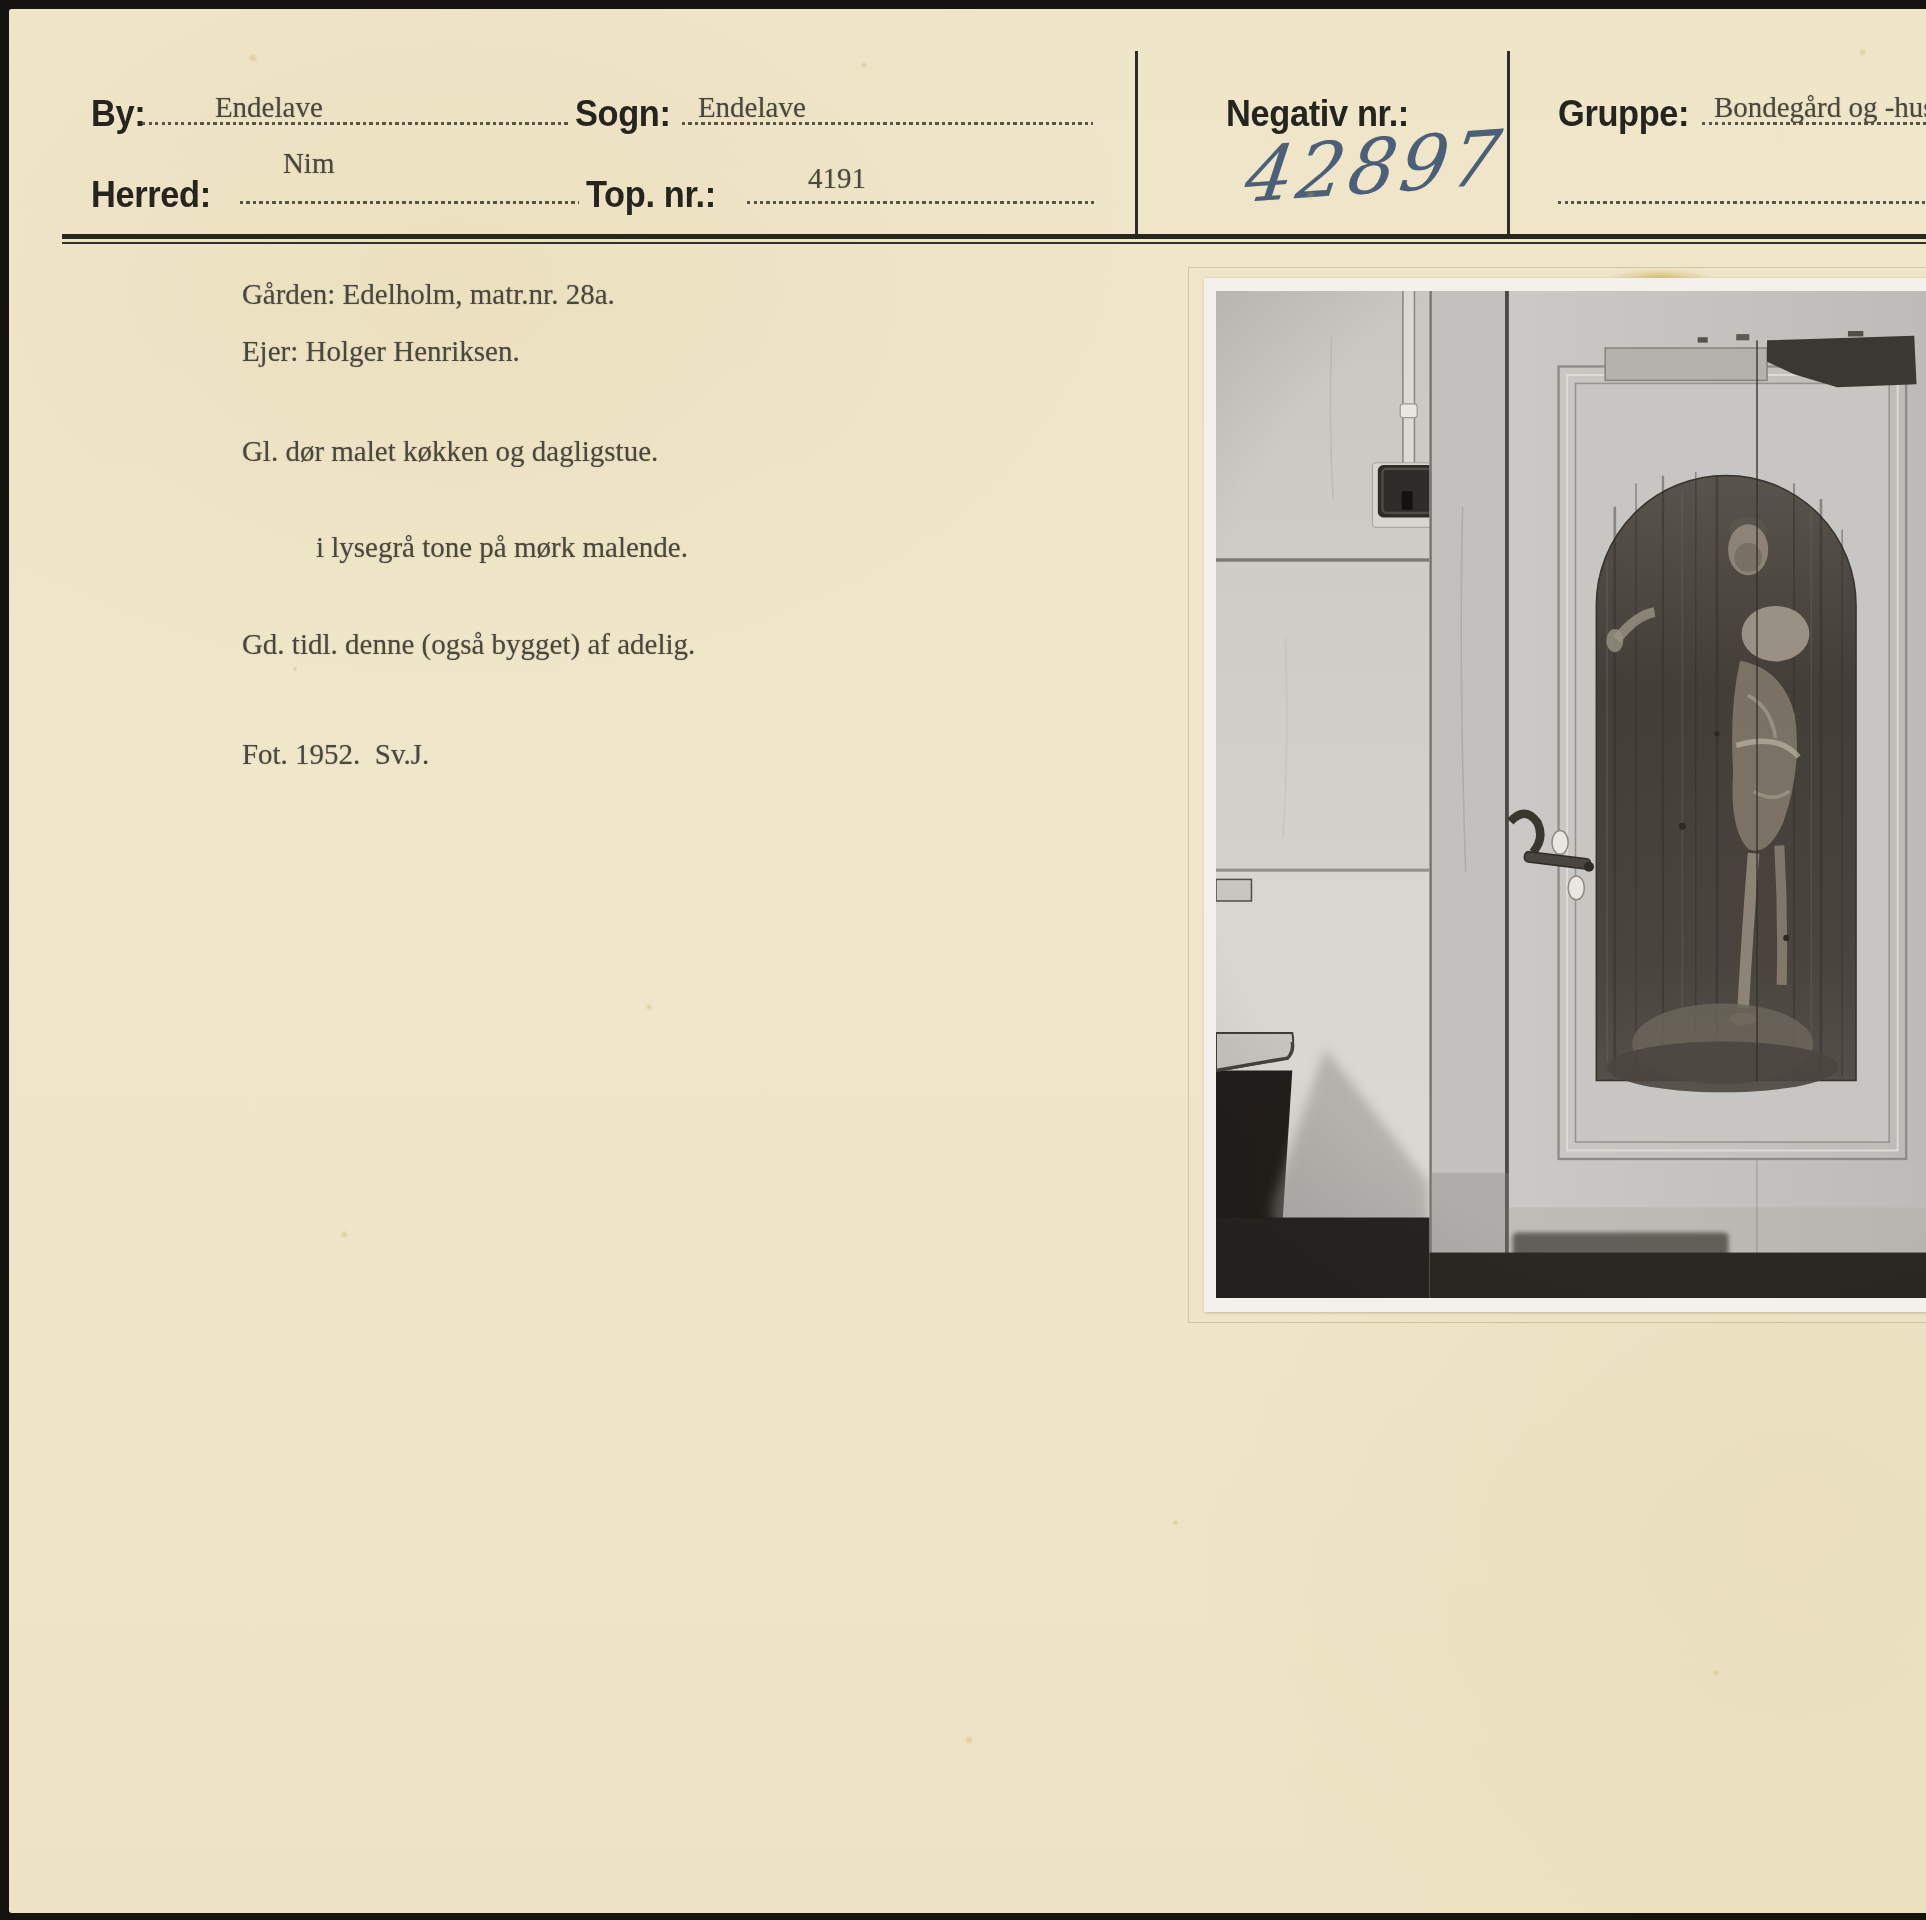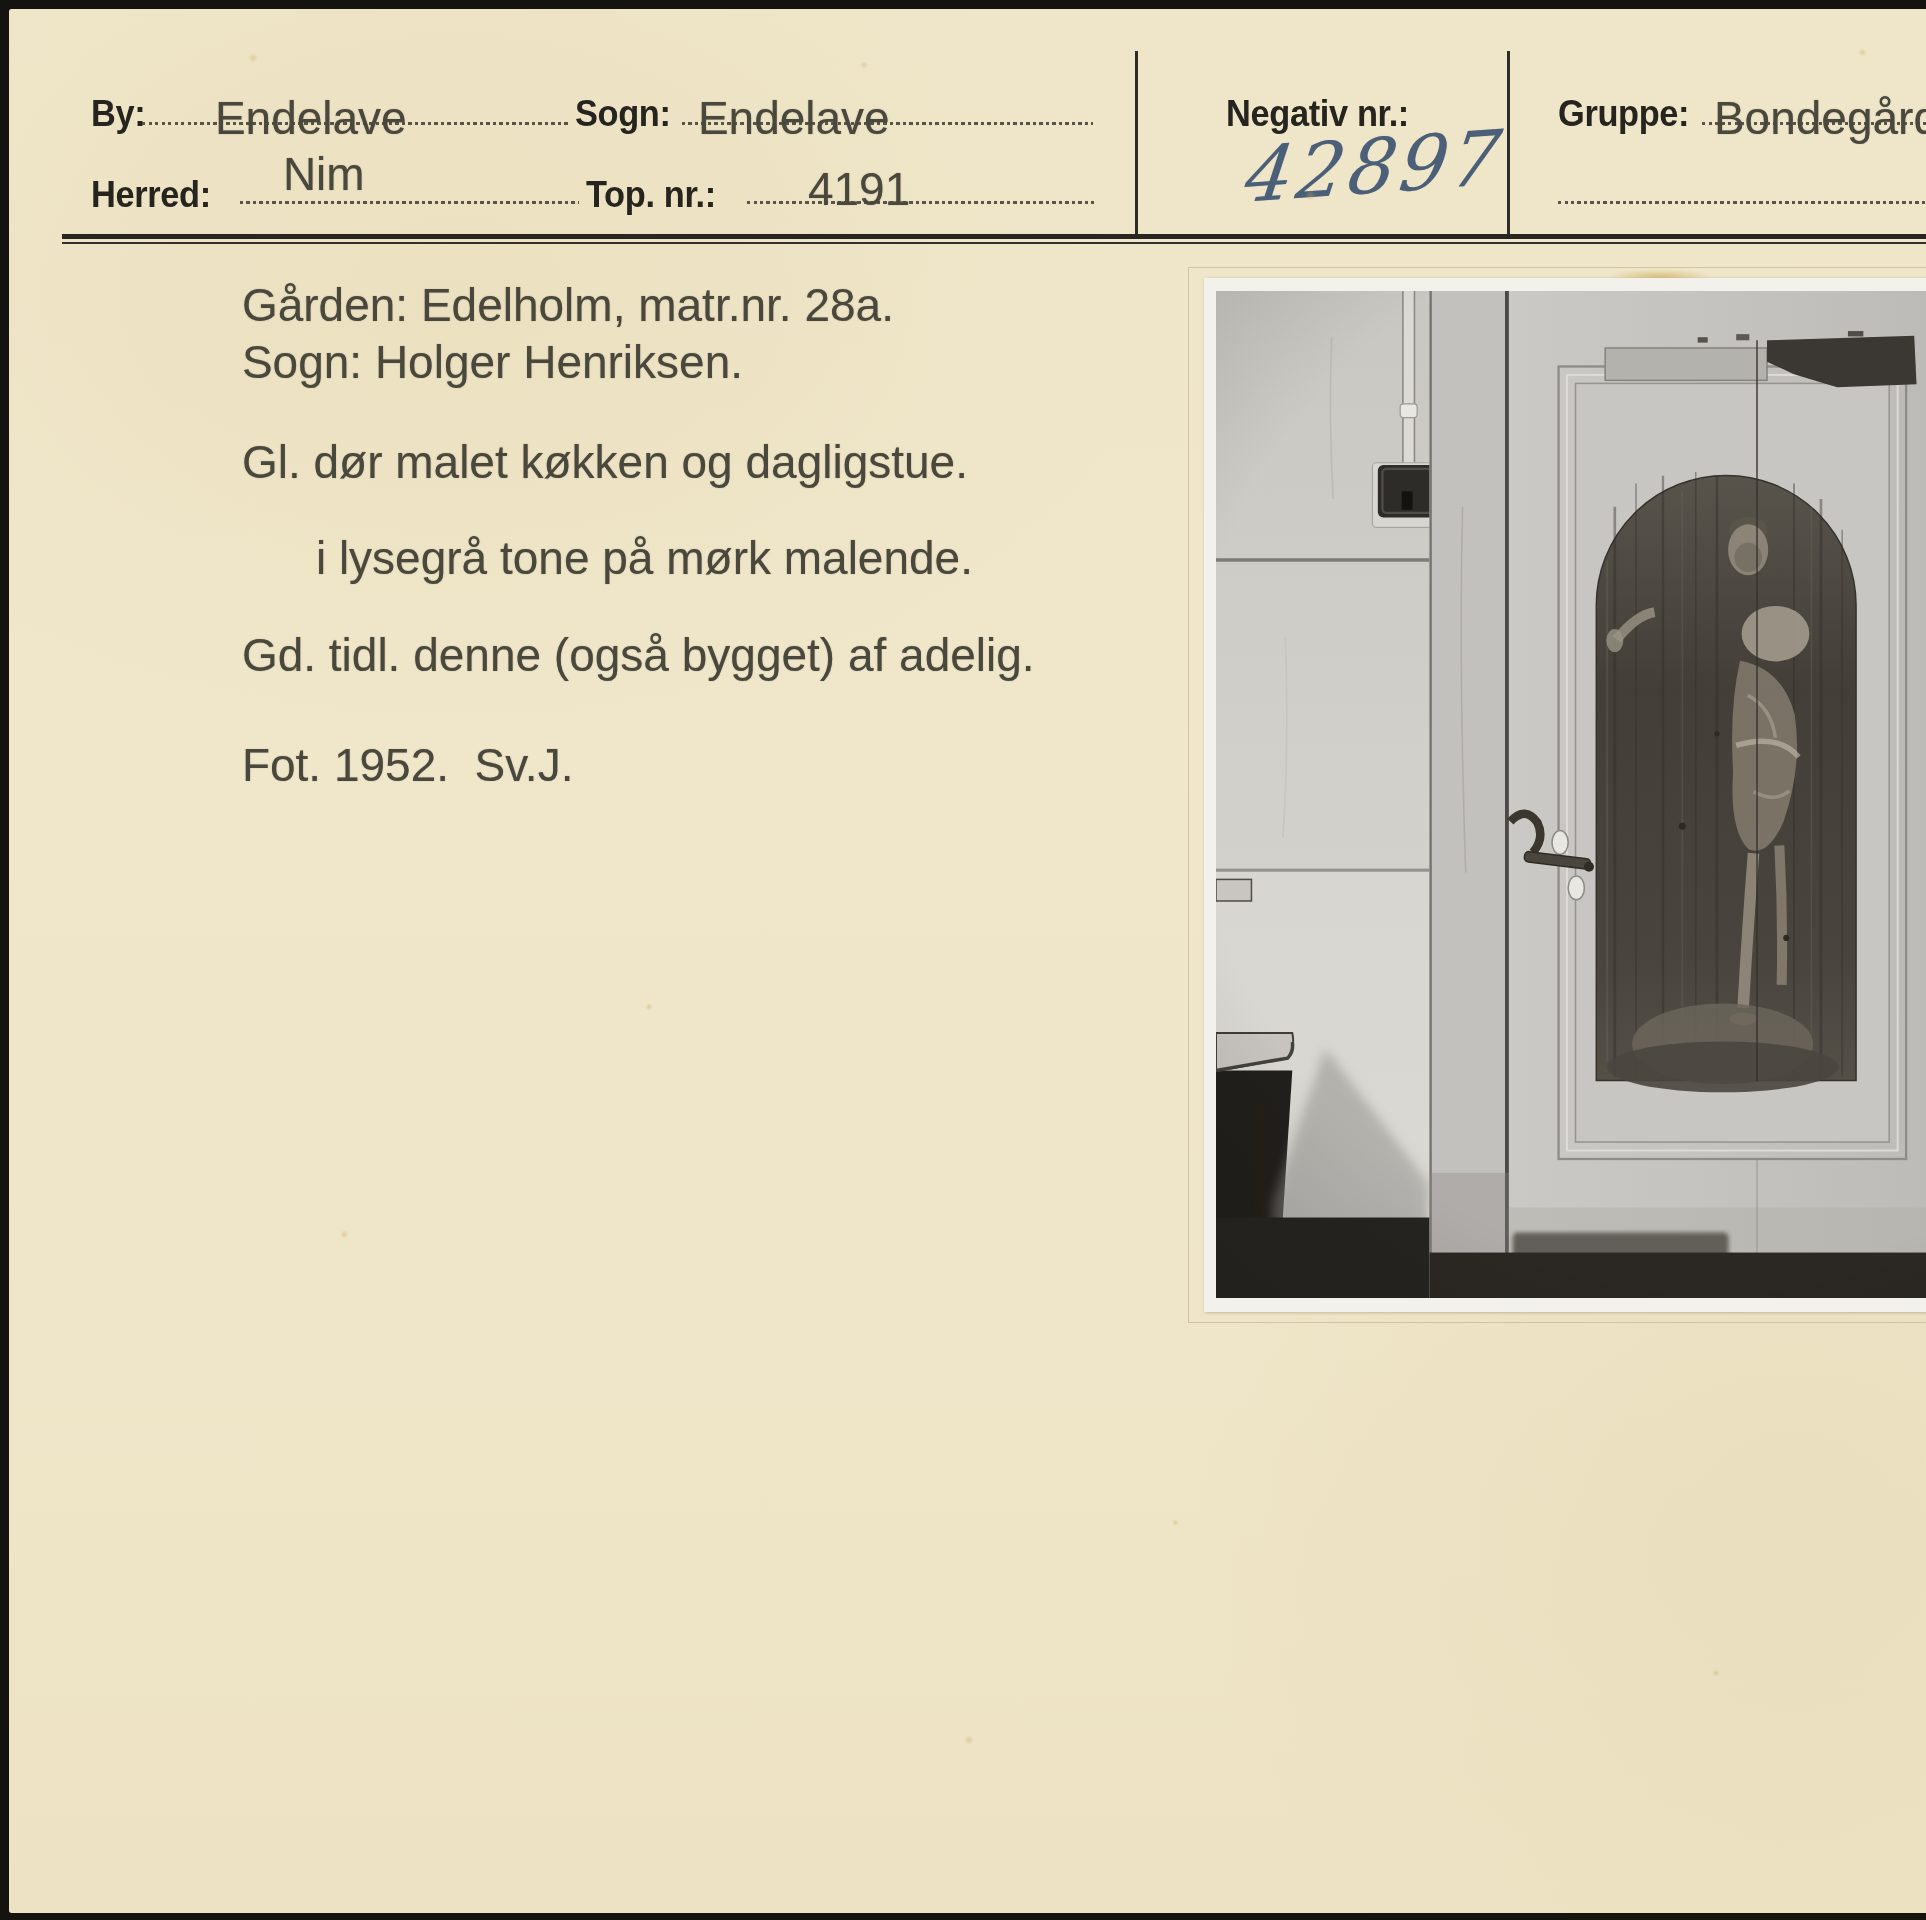--- a/index.html
+++ b/index.html
@@ -20,21 +20,21 @@
   
   .vdiv{position:absolute;top:42px;height:185px;width:3.1px;background:#2e2c26;}
   .vdiv.d1{left:1126px;} .vdiv.d2{left:1498px;}
   .rule-thick{position:absolute;left:53px;top:225px;width:2160px;height:5.4px;background:#282620;}
   .rule-thin{position:absolute;left:53px;top:233px;width:2160px;height:2.3px;background:#32302a;}
   .lbl{
     position:absolute;font-weight:bold;font-size:37px;color:#26241e;
     letter-spacing:-0.4px;transform:scaleX(.93);transform-origin:left center;white-space:pre;
   }
   .typed{
-    position:absolute;font-family:Liberation Sans, sans-serif;font-size:46px;color:#4a473d;
+    position:absolute;font-family:Liberation Serif, serif;font-size:29px;color:#4a473d;
     white-space:pre;text-shadow:0 0 1.2px rgba(74,71,61,.45);letter-spacing:0px;
   }
   .dots{
     position:absolute;height:2.7px;
     background:repeating-linear-gradient(90deg,#3c3a32 0 3.1px,transparent 3.1px 6.5px);
     opacity:.85;
   }
   .handwritten{
     position:absolute;left:1231px;top:123px;
     font-family:"DejaVu Serif",serif;font-style:italic;font-size:75px;color:#3e5473;
@@ -91,21 +91,21 @@
 
   <div class="lbl" style="left:82px;top:165px;">Herred:</div>
   <div class="dots" style="left:231px;top:192px;width:339px;"></div>
   <div class="typed" style="left:274px;top:138px;">Nim</div>
   <div class="lbl" style="left:577px;top:165px;">Top. nr.:</div>
   <div class="dots" style="left:738px;top:192px;width:347px;"></div>
   <div class="typed" style="left:799px;top:153px;">4191</div>
   <div class="dots" style="left:1549px;top:192px;width:620px;"></div>
 
   <div class="typed note" style="top:269px;">Gården: Edelholm, matr.nr. 28a.</div>
-  <div class="typed note" style="top:326px;">Sogn: Holger Henriksen.</div>
+  <div class="typed note" style="top:326px;">Ejer: Holger Henriksen.</div>
   <div class="typed note" style="top:426px;">Gl. dør malet køkken og dagligstue.</div>
   <div class="typed note" style="top:522px;left:263px;">i lysegrå tone på mørk malende.</div>
   <div class="typed note" style="top:619px;">Gd. tidl. denne (også bygget) af adelig.</div>
   <div class="typed note" style="top:729px;">Fot. 1952.  Sv.J.</div>
 
   <div class="stain" style="left:239px;top:44px;width:10px;height:10px;"></div>
   <div class="stain" style="left:851px;top:52px;width:8.5px;height:8.5px;"></div>
   <div class="stain" style="left:1296px;top:181px;width:11.6px;height:11.6px;"></div>
   <div class="stain" style="left:1849px;top:39px;width:9.2px;height:9.2px;"></div>
 

